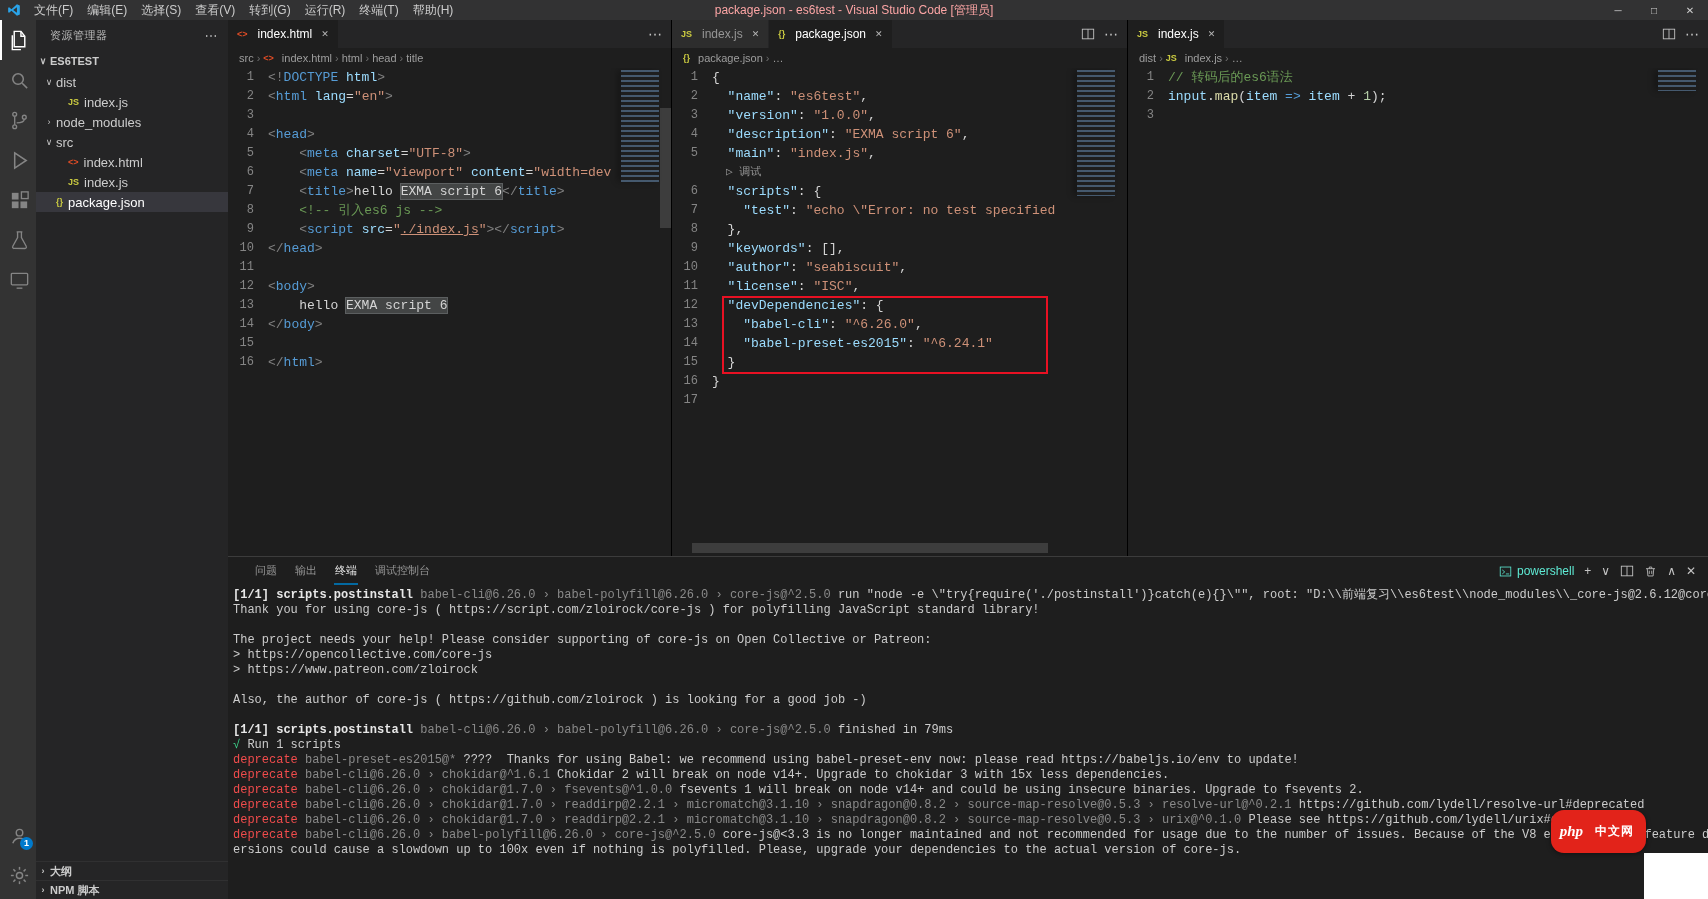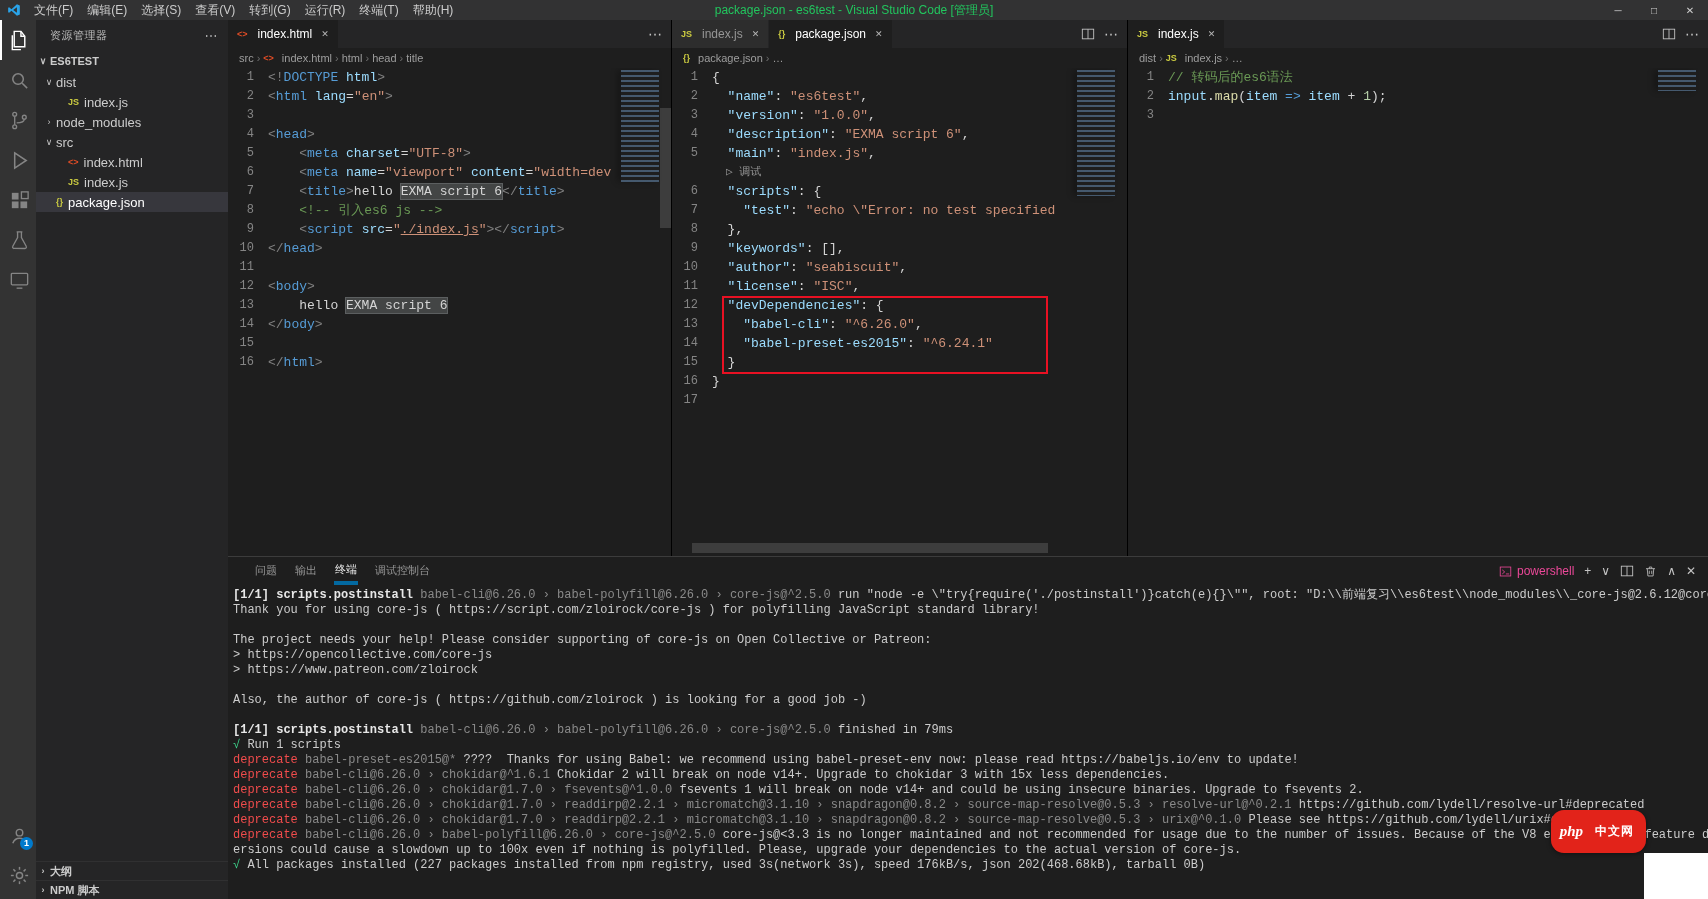--- a/index.html
+++ b/index.html
@@ -5,21 +5,21 @@
   *{margin:0;padding:0;box-sizing:border-box;}
   html,body{width:1708px;height:899px;overflow:hidden;background:#1e1e1e;
     font-family:"Liberation Sans",sans-serif;-webkit-font-smoothing:antialiased;}
   #app{width:1708px;height:899px;display:flex;flex-direction:column;position:relative;color:#cccccc;}
 
   
   .titlebar{height:20px;background:#323233;display:flex;align-items:center;font-size:12px;color:#cccccc;flex:0 0 auto;position:relative;z-index:20;}
   .vscode-logo{display:flex;align-items:center;padding:0 6px 0 7px;}
   .menus{display:flex;align-items:center;}
   .menu-item{padding:0 7px;cursor:default;white-space:nowrap;}
-  .window-title{position:absolute;left:50%;transform:translateX(-50%);font-size:12px;color:#22c55e;white-space:nowrap;}
+  .window-title{position:absolute;left:50%;transform:translateX(-50%);font-size:12px;color:#fca5a5;white-space:nowrap;}
   .win-controls{margin-left:auto;display:flex;height:100%;}
   .win-btn{width:36px;height:100%;display:flex;align-items:center;justify-content:center;font-size:10px;color:#d0d0d0;cursor:pointer;}
 
   
   .main{flex:1;display:flex;min-height:0;}
 
   
   .activitybar{width:36px;background:#333333;flex:0 0 auto;display:flex;flex-direction:column;}
   .ab-group{display:flex;flex-direction:column;}
   .ab-bottom{margin-top:auto;display:flex;flex-direction:column;padding-bottom:4px;}
@@ -75,24 +75,24 @@
   .tk-cm{color:#6a9955;}.tk-tx{color:#d4d4d4;}.tk-pn{color:#d4d4d4;}.tk-ky{color:#9cdcfe;}
   .tk-nm{color:#b5cea8;}.tk-fn{color:#dcdcaa;}.tk-kw{color:#569cd6;}.tk-vr{color:#9cdcfe;}
   .tk-hl{color:#d4d4d4;background:rgba(90,93,94,.62);outline:1px solid #5c5f60;}
   .tk-lnk{color:#ce9178;text-decoration:underline;cursor:pointer;}
 
   
   .panel{flex:1;display:flex;flex-direction:column;min-height:0;border-top:1px solid #3c3c3c;}
   .panel-header{height:28px;display:flex;align-items:center;padding:0 12px 0 26px;font-size:11px;color:#969696;flex:0 0 auto;}
   .panel-tabs{display:flex;align-items:stretch;height:100%;}
   .ptab{margin-right:16px;display:flex;align-items:center;cursor:pointer;border-bottom:1px solid transparent;padding:0 1px;}
-  .ptab.active{color:#e7e7e7;border-bottom:4px solid #0369a1;}
+  .ptab.active{color:#e7e7e7;border-bottom:2px solid #0369a1;}
   .panel-right{margin-left:auto;display:flex;align-items:center;gap:10px;color:#c5c5c5;font-size:12px;}
   .panel-right .act{cursor:pointer;display:flex;align-items:center;font-size:12px;}
-  .shell-select{display:flex;align-items:center;gap:5px;cursor:pointer;color:#ec4899;}
+  .shell-select{display:flex;align-items:center;gap:5px;cursor:pointer;color:#5eead4;}
   .terminal{flex:1;overflow:hidden;padding:3px 0 0 5px;font-family:"Liberation Mono","DejaVu Sans Mono",monospace;font-size:12px;line-height:15px;position:relative;}
   .tline{height:15px;white-space:pre;overflow:hidden;}
   .t-w{color:#cccccc;}
   .t-b{color:#e8e8e8;font-weight:bold;}
   .t-dim{color:#8a8a8a;}
   .t-red{color:#f14c4c;}
   .t-grn{color:#3dd68c;}
   .tcursor{display:inline-block;width:8px;height:13px;border:1px solid #bdbdbd;vertical-align:-2px;}
 
   
@@ -459,21 +459,20 @@
             <div class="tline"></div>
             <div class="tline"><span class="t-b">[1/1] scripts.postinstall </span><span class="t-dim">babel-cli@6.26.0 › babel-polyfill@6.26.0 › core-js@^2.5.0 </span><span class="t-w">finished in 79ms</span></div>
             <div class="tline"><span class="t-grn">√</span><span class="t-w"> Run 1 scripts</span></div>
             <div class="tline"><span class="t-red">deprecate</span><span class="t-dim"> babel-preset-es2015@* </span><span class="t-w">????  Thanks for using Babel: we recommend using babel-preset-env now: please read https://babeljs.io/env to update!</span></div>
             <div class="tline"><span class="t-red">deprecate</span><span class="t-dim"> babel-cli@6.26.0 › chokidar@^1.6.1 </span><span class="t-w">Chokidar 2 will break on node v14+. Upgrade to chokidar 3 with 15x less dependencies.</span></div>
             <div class="tline"><span class="t-red">deprecate</span><span class="t-dim"> babel-cli@6.26.0 › chokidar@1.7.0 › fsevents@^1.0.0 </span><span class="t-w">fsevents 1 will break on node v14+ and could be using insecure binaries. Upgrade to fsevents 2.</span></div>
             <div class="tline"><span class="t-red">deprecate</span><span class="t-dim"> babel-cli@6.26.0 › chokidar@1.7.0 › readdirp@2.2.1 › micromatch@3.1.10 › snapdragon@0.8.2 › source-map-resolve@0.5.3 › resolve-url@^0.2.1 </span><span class="t-w">https://github.com/lydell/resolve-url#deprecated</span></div>
             <div class="tline"><span class="t-red">deprecate</span><span class="t-dim"> babel-cli@6.26.0 › chokidar@1.7.0 › readdirp@2.2.1 › micromatch@3.1.10 › snapdragon@0.8.2 › source-map-resolve@0.5.3 › urix@^0.1.0 </span><span class="t-w">Please see https://github.com/lydell/urix#deprecated</span></div>
             <div class="tline"><span class="t-red">deprecate</span><span class="t-dim"> babel-cli@6.26.0 › babel-polyfill@6.26.0 › core-js@^2.5.0 </span><span class="t-w">core-js@&lt;3.3 is no longer maintained and not recommended for usage due to the number of issues. Because of the V8 engine whims, feature detection in old core-js v</span></div>
             <div class="tline"><span class="t-w">ersions could cause a slowdown up to 100x even if nothing is polyfilled. Please, upgrade your dependencies to the actual version of core-js.</span></div>
-            <div class="tline"><span class="t-grn">√</span><span class="t-w"> All packages installed (227 packages installed from npm registry, used 3s(network 3s), speed 176kB/s, json 202(468.68kB), tarball 0B)</span></div>
           </div>
       </div>
     </div>
   </div>
 
   <div class="watermark">
     <span class="wm-brand">php</span>
     <span class="wm-text">中文网</span>
   </div>
   <div class="white-box"></div>

